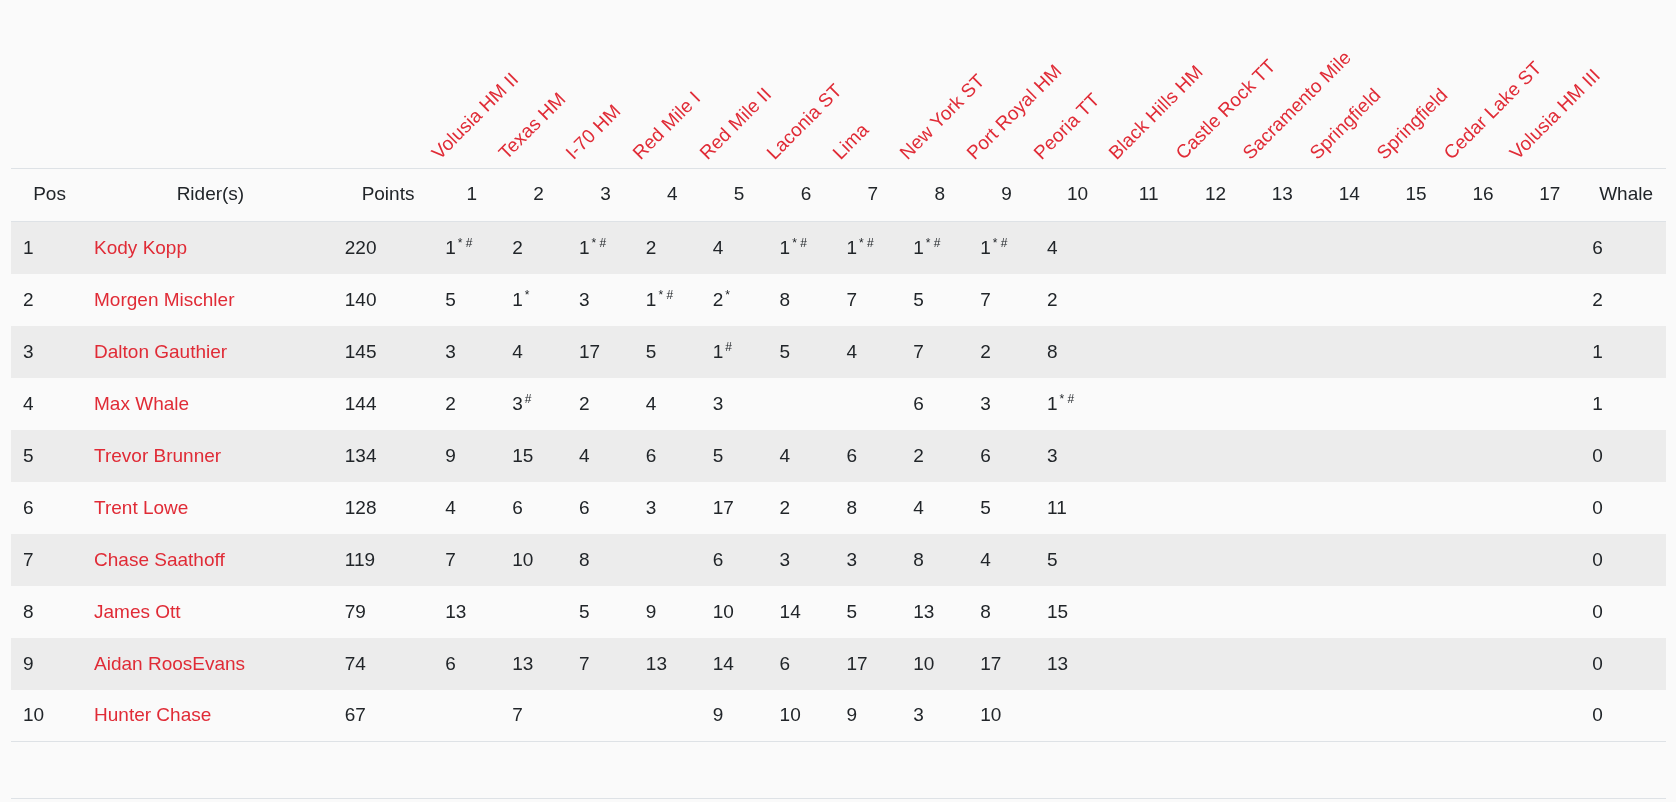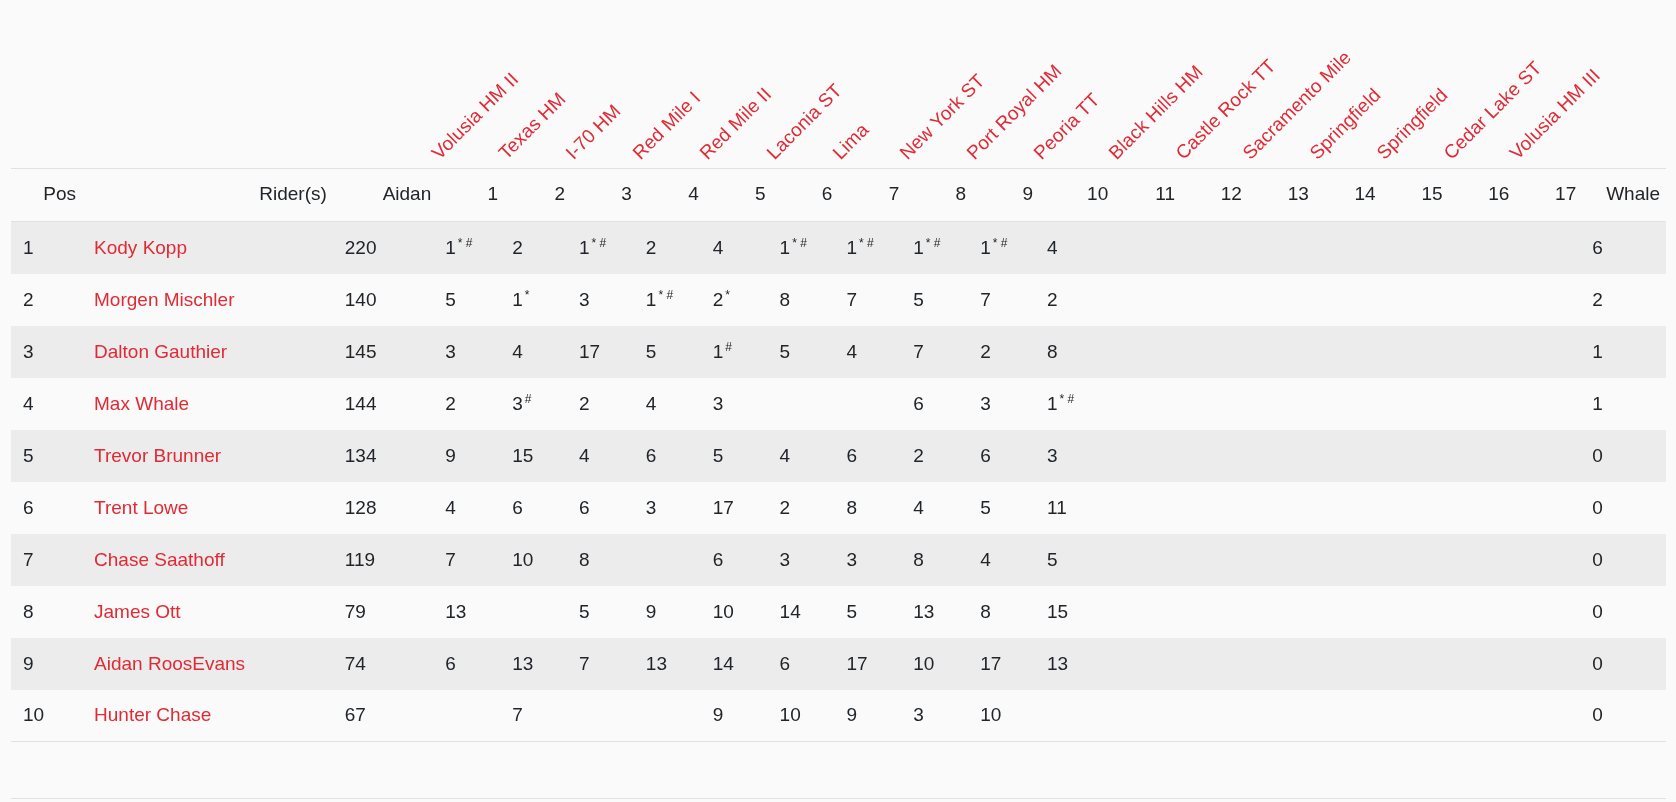--- a/index.html
+++ b/index.html
@@ -53,21 +53,21 @@
     letter-spacing: .1px;
   }
   
   tr.head-row th {
     border-top: 1px solid #dee2e6;
     border-bottom: 1px solid #dee2e6;
     padding: 14px 6px 16px 12px;
     font-size: 19px;
     font-weight: 400;
     color: #212529;
-    text-align: right;
+    text-align: center;
     background: #fafafa;
     white-space: nowrap;
   }
   tr.head-row th.num { padding-left: 8px; }
   tr.head-row th.wins { padding-left: 10px; }
 
   
   tbody td {
     padding: 14px 6px 14px 12px;
     font-size: 19px;
@@ -229,21 +229,21 @@
             <th>
               <div class="rot-holder">
                 <div class="rot-label">Volusia HM III</div>
               </div>
             </th>
             <th></th>
         </tr>
         <tr class="head-row">
           <th>Pos</th>
           <th>Rider(s)</th>
-          <th>Aidan</th>
+          <th>Points</th>
 
           <th class="num">1</th>
             <th class="num">2</th>
             <th class="num">3</th>
             <th class="num">4</th>
             <th class="num">5</th>
             <th class="num">6</th>
             <th class="num">7</th>
             <th class="num">8</th>
             <th class="num">9</th>

